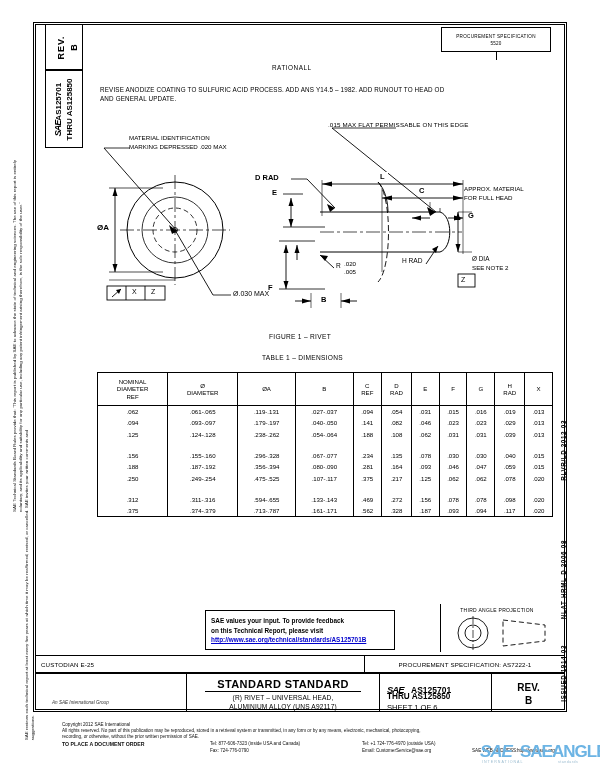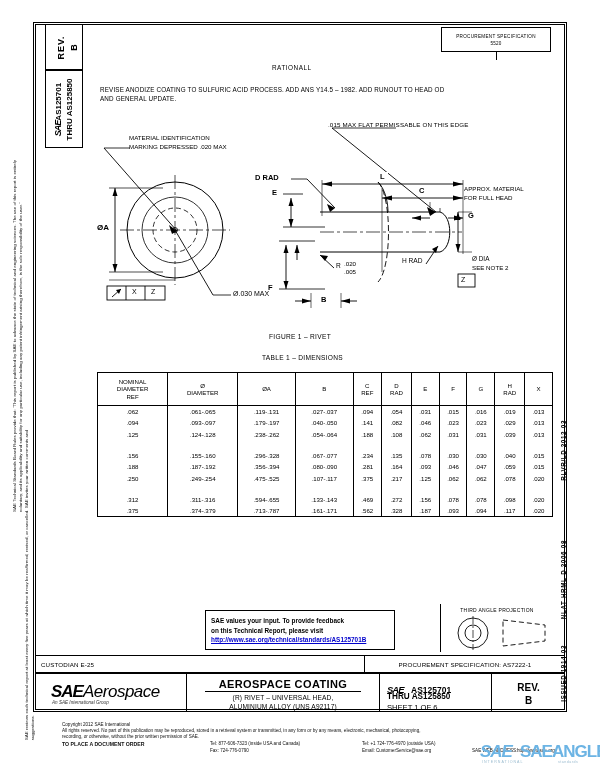--- a/index.html
+++ b/index.html
@@ -462,28 +462,25 @@
   </div>
 
   <div class="abs bx cell" style="left:35px;top:655px;width:330px;height:18px;border-top:1px solid #000;border-bottom:1px solid #000;border-left:0;border-right:1px solid #000;">
     <div class="abs t" style="left:6px;top:5px;font-size:6.2px;">CUSTODIAN  E-25</div>
   </div>
   <div class="abs bx cell" style="left:365px;top:655px;width:200px;height:18px;border-top:1px solid #000;border-bottom:1px solid #000;border-left:0;border-right:0;">
     <div class="abs t" style="left:0;right:0;top:5px;text-align:center;font-size:6.2px;">PROCUREMENT SPECIFICATION: AS7222-1</div>
   </div>
 
   <div class="abs bx cell" style="left:35px;top:673px;width:152px;height:39px;border-left:0;">
-    <div class="abs" style="left:16px;top:8px;">
-      <span class="saelogo" style="font-size:17px;">SAE</span><span style="font-style:italic;font-size:17px;letter-spacing:-0.5px;">Aerospace</span>
-    </div>
     <div class="abs" style="left:17px;top:26px;font-size:4.6px;font-style:italic;color:#333;">An SAE International Group</div>
   </div>
 
   <div class="abs bx cell" style="left:187px;top:673px;width:193px;height:39px;border-left:0;">
-    <div class="abs b" style="left:0;right:0;top:4px;text-align:center;font-size:11px;letter-spacing:0.4px;border-bottom:1.2px solid #000;padding-bottom:1px;margin:0 18px;">AEROSPACE COATING</div>
+    <div class="abs b" style="left:0;right:0;top:4px;text-align:center;font-size:11px;letter-spacing:0.4px;border-bottom:1.2px solid #000;padding-bottom:1px;margin:0 18px;">STANDARD STANDARD</div>
     <div class="abs t" style="left:0;right:0;top:20px;text-align:center;font-size:6.6px;">(R) RIVET – UNIVERSAL HEAD,</div>
     <div class="abs t" style="left:0;right:0;top:29px;text-align:center;font-size:6.6px;">ALUMINIUM ALLOY (UNS A92117)</div>
   </div>
 
   <div class="abs bx cell" style="left:380px;top:673px;width:112px;height:39px;border-left:0;">
     <div class="abs" style="left:7px;top:5px;">
       <span class="saelogo" style="font-size:9.5px;">SAE</span>
       <span class="b" style="font-size:8.5px;margin-left:3px;">AS125701</span>
     </div>
     <div class="abs b" style="left:7px;top:18px;font-size:8.2px;">THRU AS125850</div>

